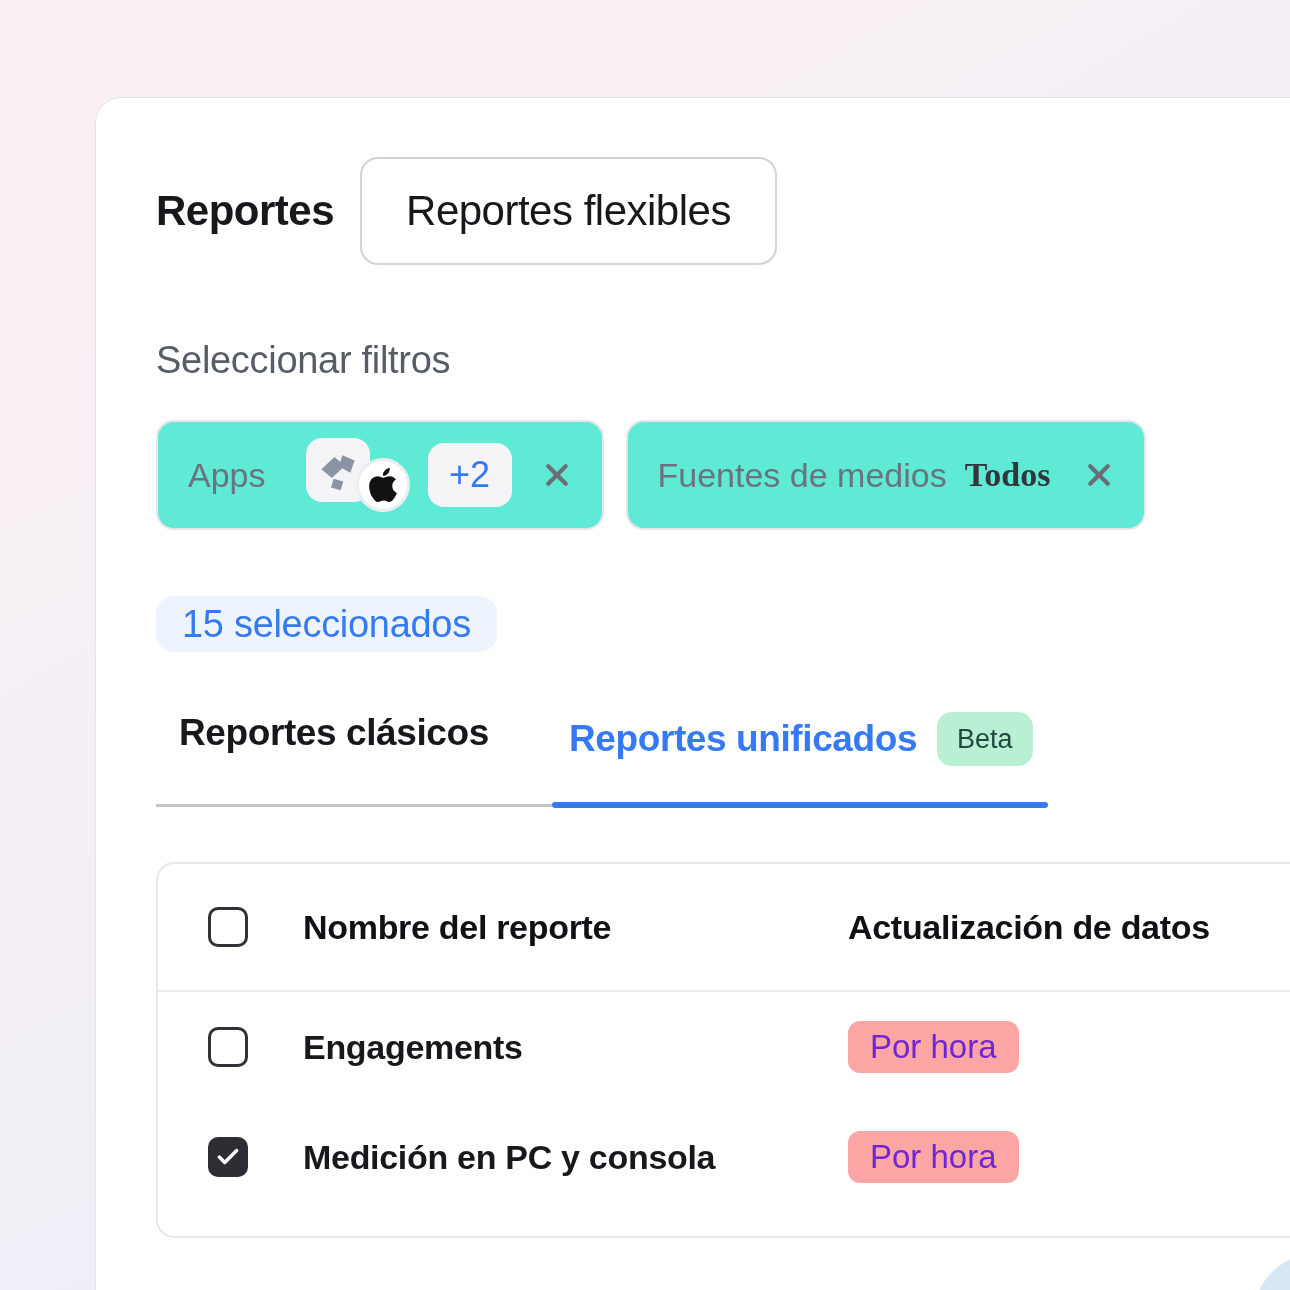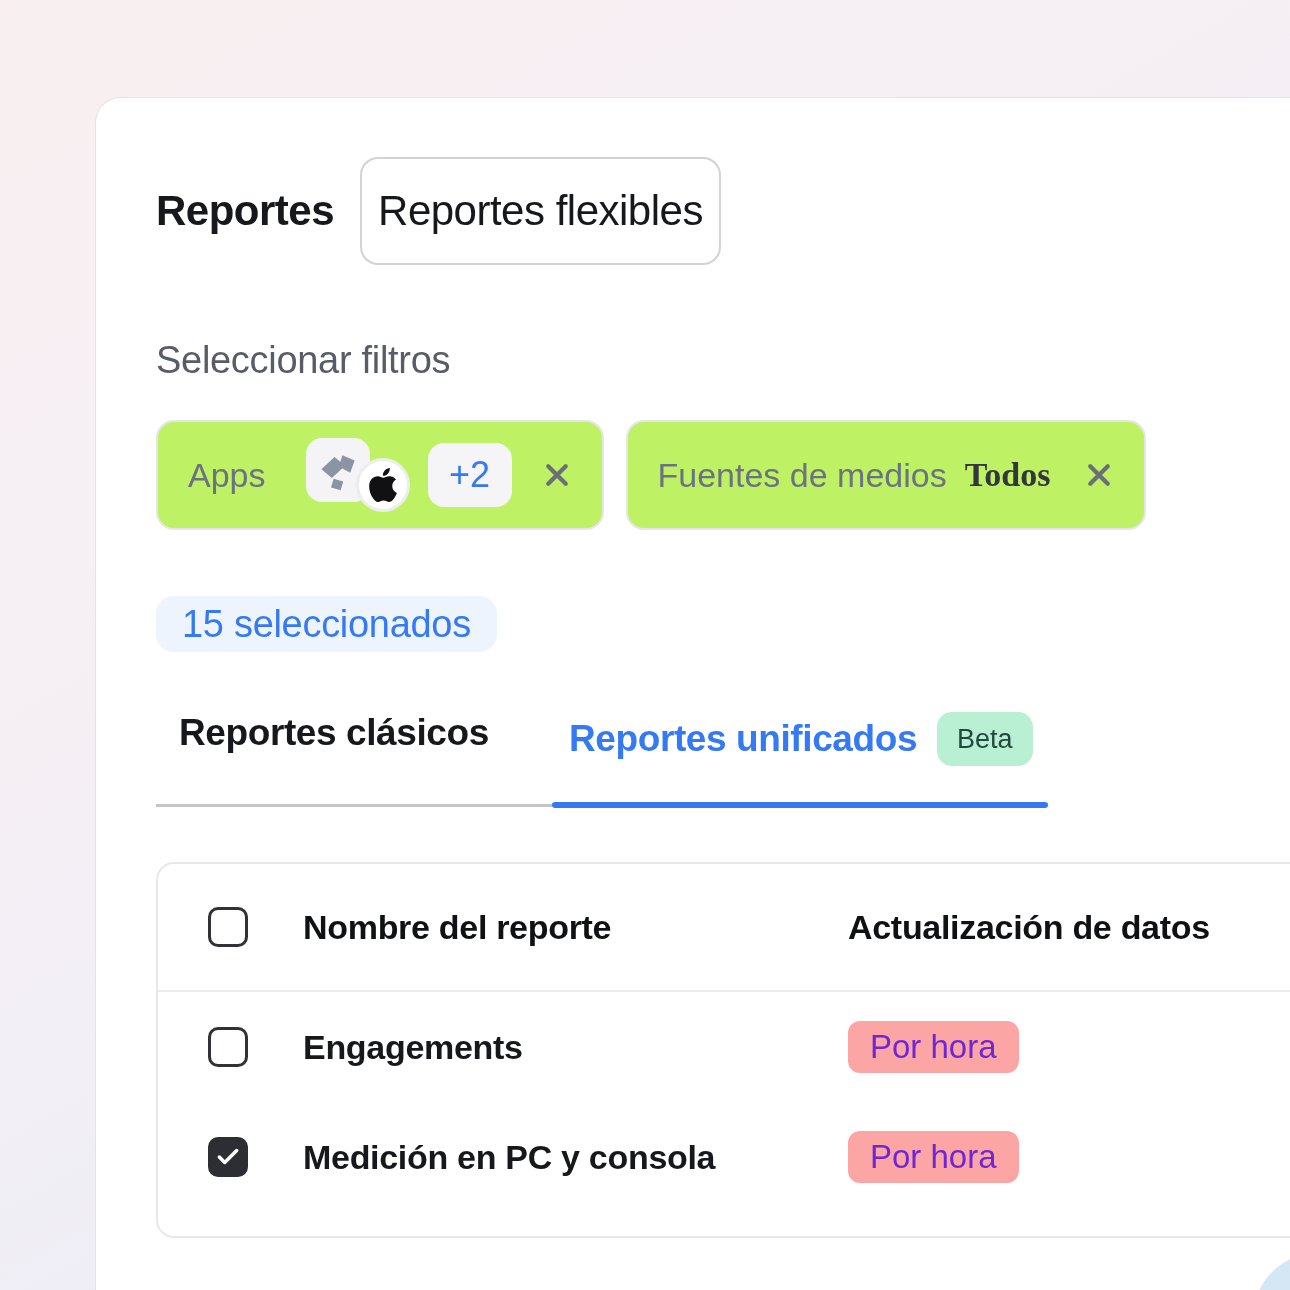--- a/index.html
+++ b/index.html
@@ -17,34 +17,34 @@
     border:1px solid #e4e3e8;
     border-radius:26px;
     padding:59px 0 0 60px;
   }
 
   
   .title-row { display:flex; align-items:center; gap:26px; height:108px; }
   .page-title { font-size:42px; font-weight:700; color:#17181c; letter-spacing:-0.5px; }
   .title-box {
     height:108px; display:inline-flex; align-items:center;
-    padding:0 16px; border:2px solid #d2d2d7; border-radius:18px;
+    padding:0 44px; border:2px solid #d2d2d7; border-radius:18px;
     font-size:42px; font-weight:500; color:#17181c; letter-spacing:-0.5px;
     background:#fff; cursor:pointer;
   }
 
   
   .section-label { font-size:38px; font-weight:400; color:#575c66; letter-spacing:-0.3px; }
   .filters-label { margin-top:74px; }
 
   
   .chips { margin-top:38px; display:flex; gap:22px; }
   .chip {
     height:110px; display:inline-flex; align-items:center;
-    border:2px solid #e6e6ea; border-radius:18px; background:#bef264;
+    border:2px solid #e6e6ea; border-radius:18px; background:#5eead4;
     padding:0 30px;
   }
   .chip-label { font-size:34px; color:#6b7280; }
   .chip-value { font-size:34px; color:#33363c; font-weight:700; margin-left:18px;font-family:Liberation Serif, serif; }
   .icon-stack { position:relative; width:106px; height:74px; margin-left:40px; }
   .app-tile {
     position:absolute; left:0; top:0; width:64px; height:64px;
     background:#f4f4f6; border-radius:16px;
     display:flex; align-items:center; justify-content:center;
   }

